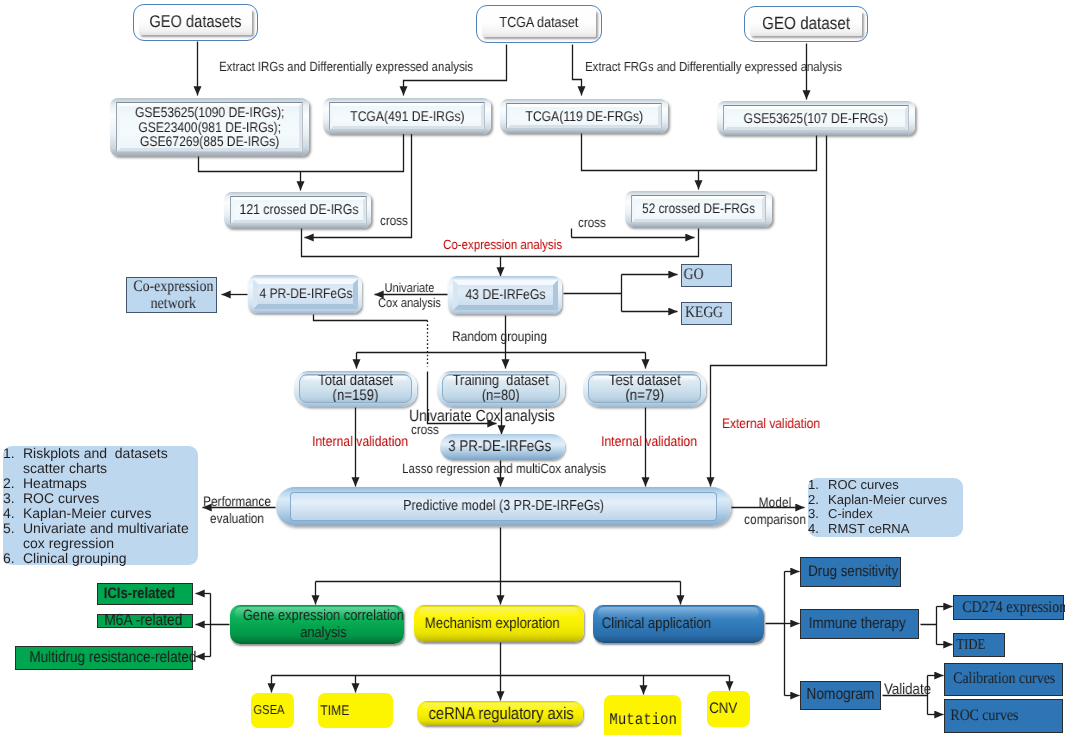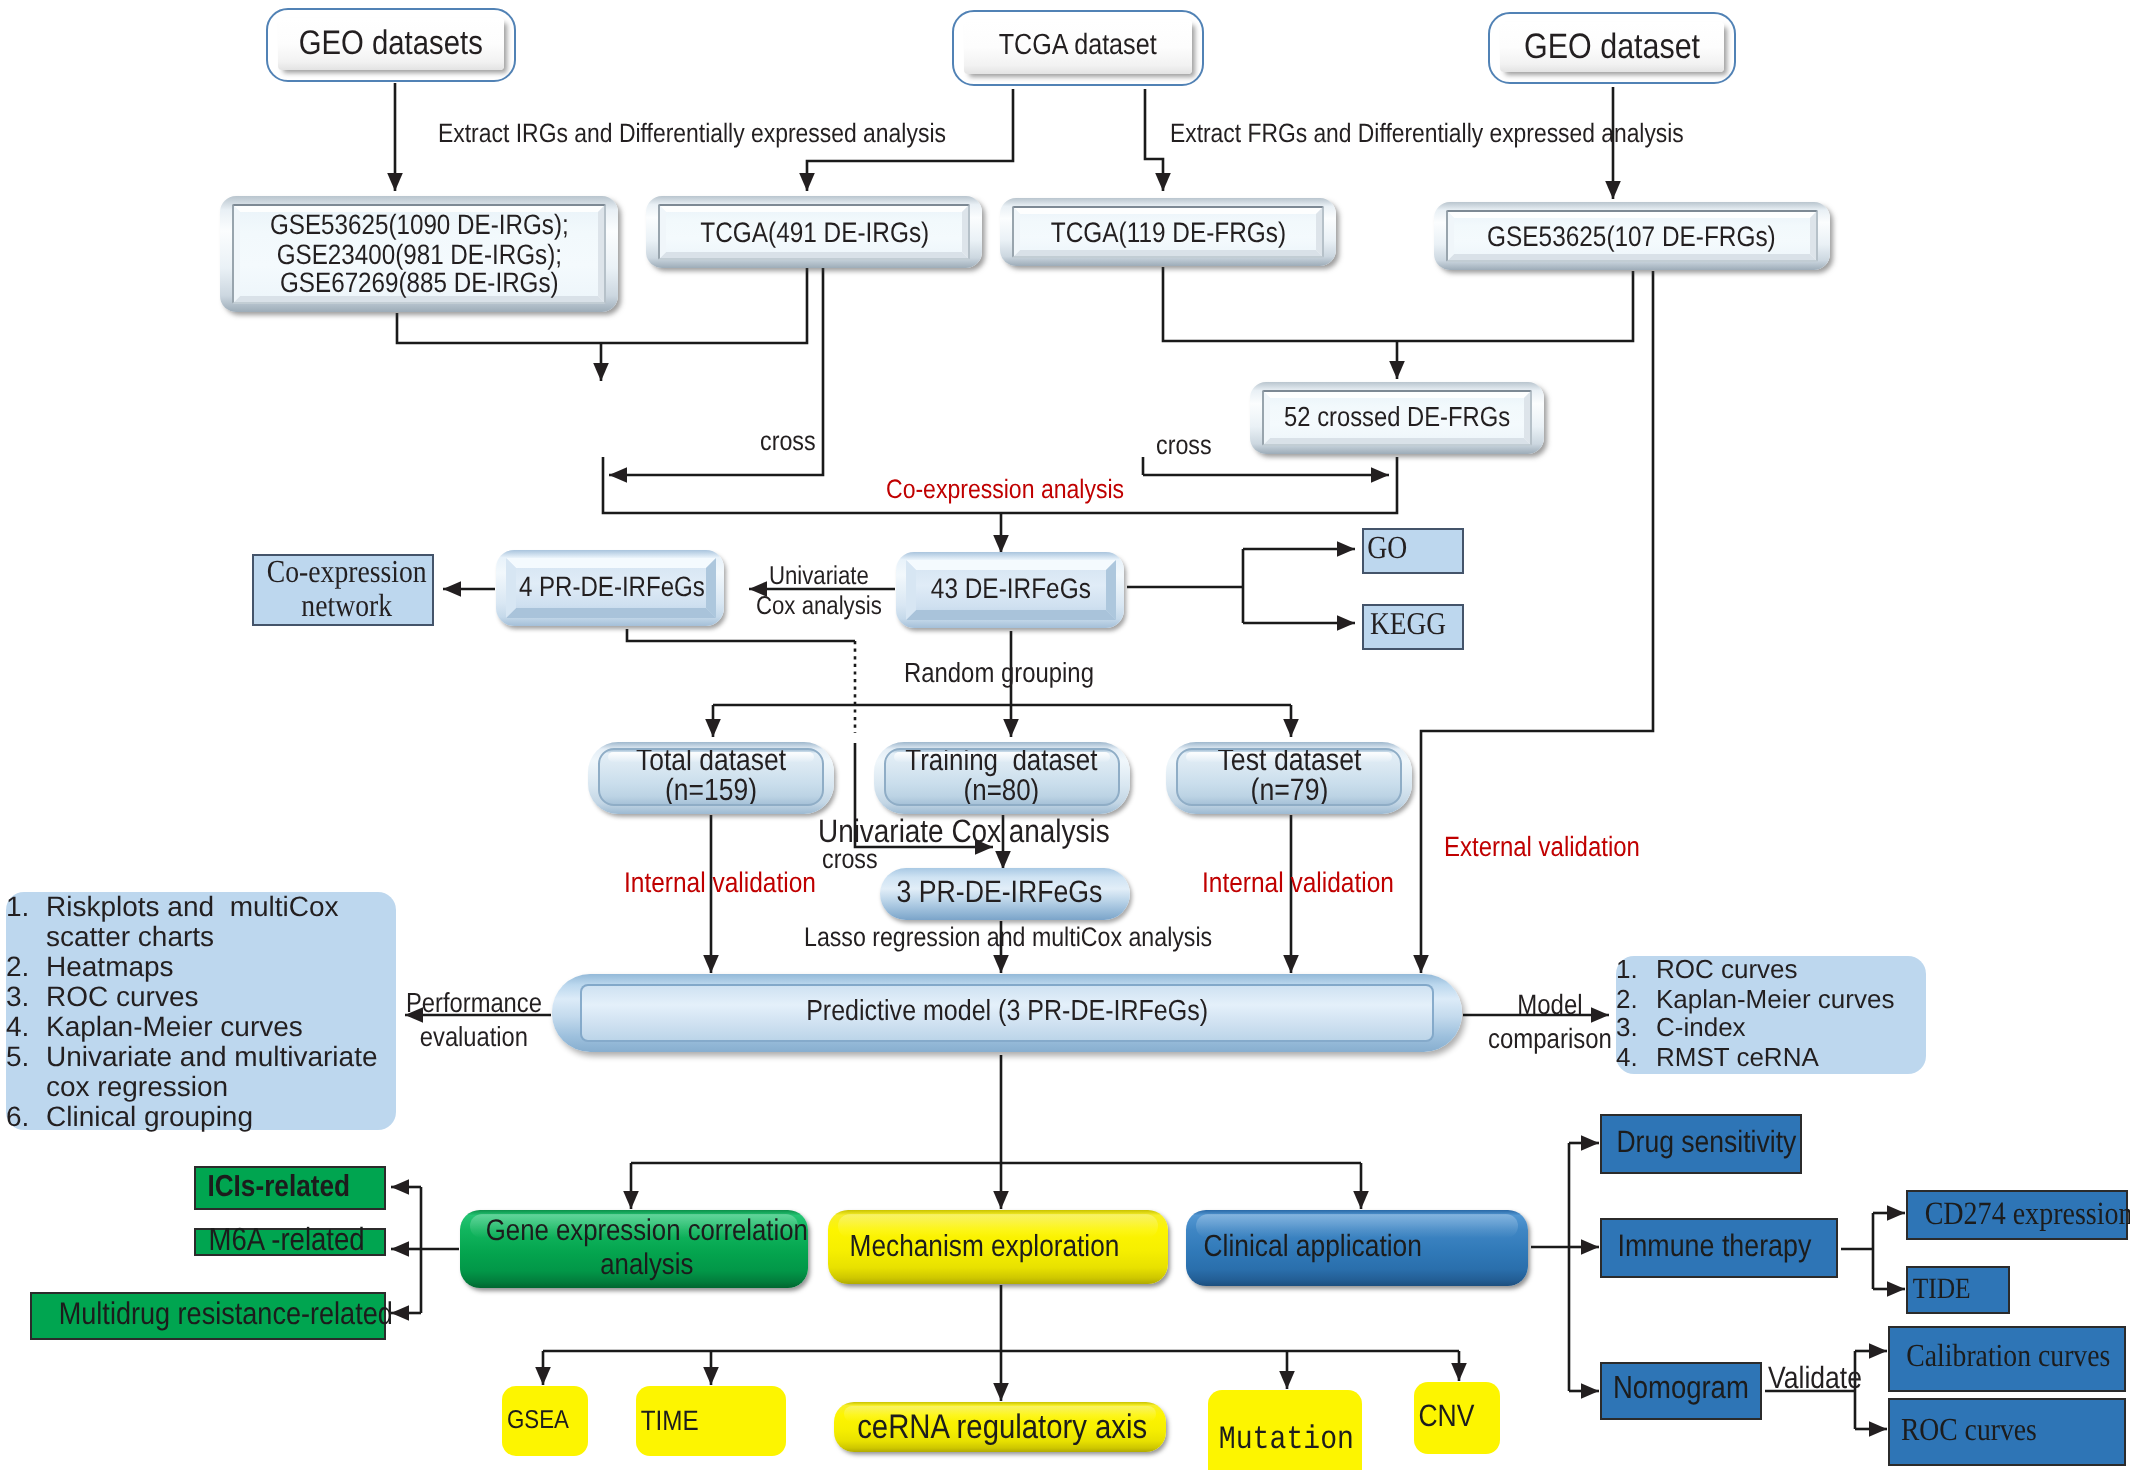--- a/index.html
+++ b/index.html
@@ -264,20 +264,31 @@
         <span class="bev">
           <i class="t"></i>
           <i class="b"></i>
           <i class="l"></i>
           <i class="r"></i>
         </span>
       <span data-bind="nodes.gse_107" style="font-size:14.15px;">GSE53625(107 DE-FRGs)</span>
     </div>
   </div>
 
+  <div class="node pale" style="left:224px;top:192px;width:147px;height:36px;">
+    <div class="inner">
+        <span class="bev">
+          <i class="t"></i>
+          <i class="b"></i>
+          <i class="l"></i>
+          <i class="r"></i>
+        </span>
+      <span data-bind="nodes.crossed_irgs" style="font-size:14.20px;">121 crossed DE-IRGs</span>
+    </div>
+  </div>
   <div class="node pale" style="left:625px;top:191px;width:147px;height:36px;">
     <div class="inner">
         <span class="bev">
           <i class="t"></i>
           <i class="b"></i>
           <i class="l"></i>
           <i class="r"></i>
         </span>
       <span data-bind="nodes.crossed_frgs" style="font-size:13.80px;">52 crossed DE-FRGs</span>
     </div>
@@ -340,21 +351,21 @@
   </div>
 
   <div class="node predmodel" style="left:276px;top:487px;width:455px;height:39px;">
     <div class="inner">
       <span data-bind="nodes.predictive_model" style="font-size:14.53px;">Predictive model (3 PR-DE-IRFeGs)</span>
     </div>
   </div>
 
   <div class="listpanel" style="position:absolute;left:3px;top:446px;width:195px;height:119px;">
     <ol class="numlist">
-        <li><span class="num">1.</span><span class="txt">Riskplots and  multiCox</span></li>
+        <li><span class="num">1.</span><span class="txt">Riskplots and  datasets</span></li>
         <li><span class="num"></span><span class="txt">scatter charts</span></li>
         <li><span class="num">2.</span><span class="txt">Heatmaps</span></li>
         <li><span class="num">3.</span><span class="txt">ROC curves</span></li>
         <li><span class="num">4.</span><span class="txt">Kaplan-Meier curves</span></li>
         <li><span class="num">5.</span><span class="txt">Univariate and multivariate</span></li>
         <li><span class="num"></span><span class="txt">cox regression</span></li>
         <li><span class="num">6.</span><span class="txt">Clinical grouping</span></li>
       </ol>
   </div>
   <div class="listpanel" style="position:absolute;left:808px;top:478px;width:155px;height:59px;">

